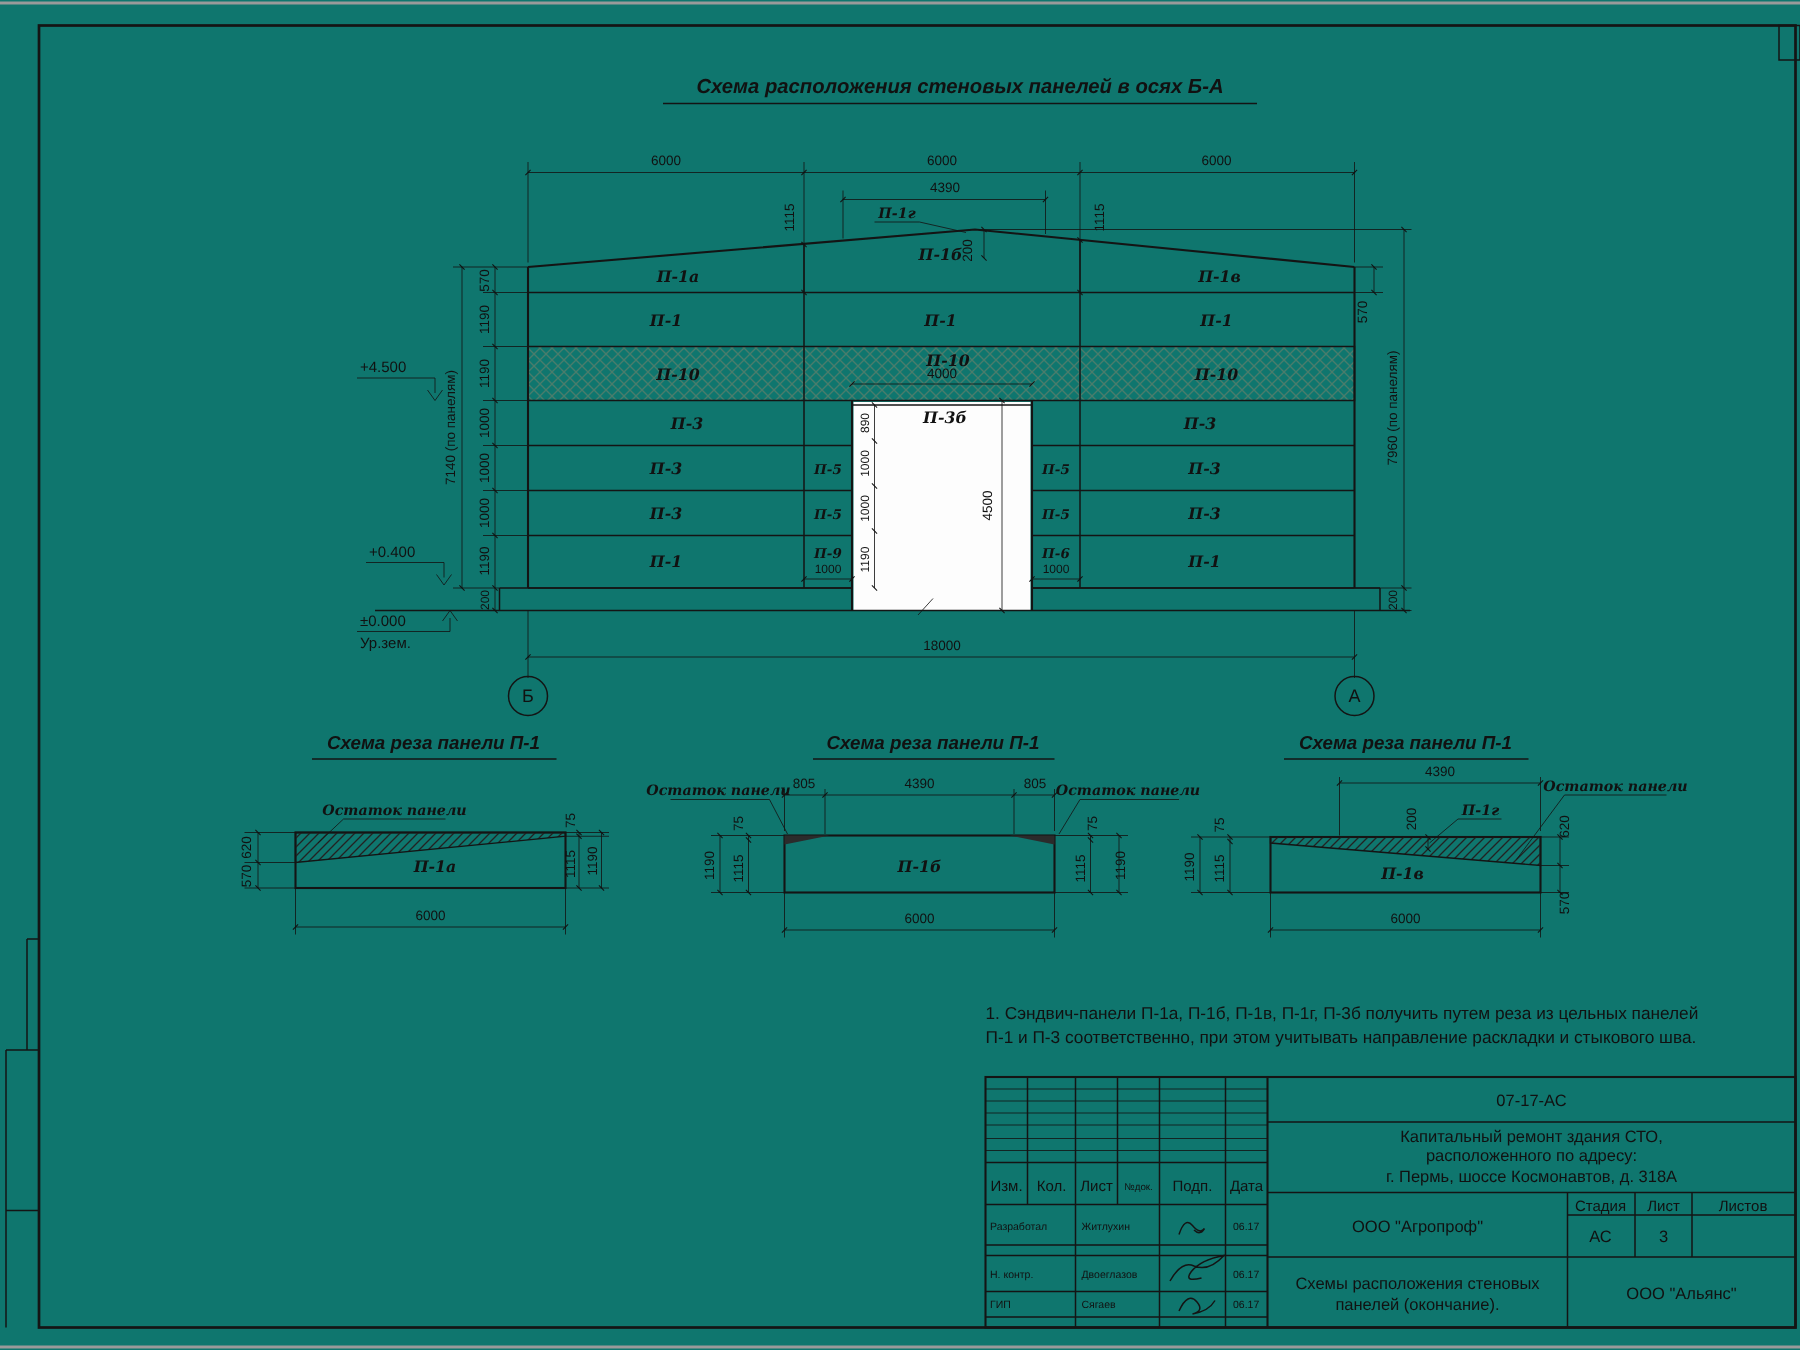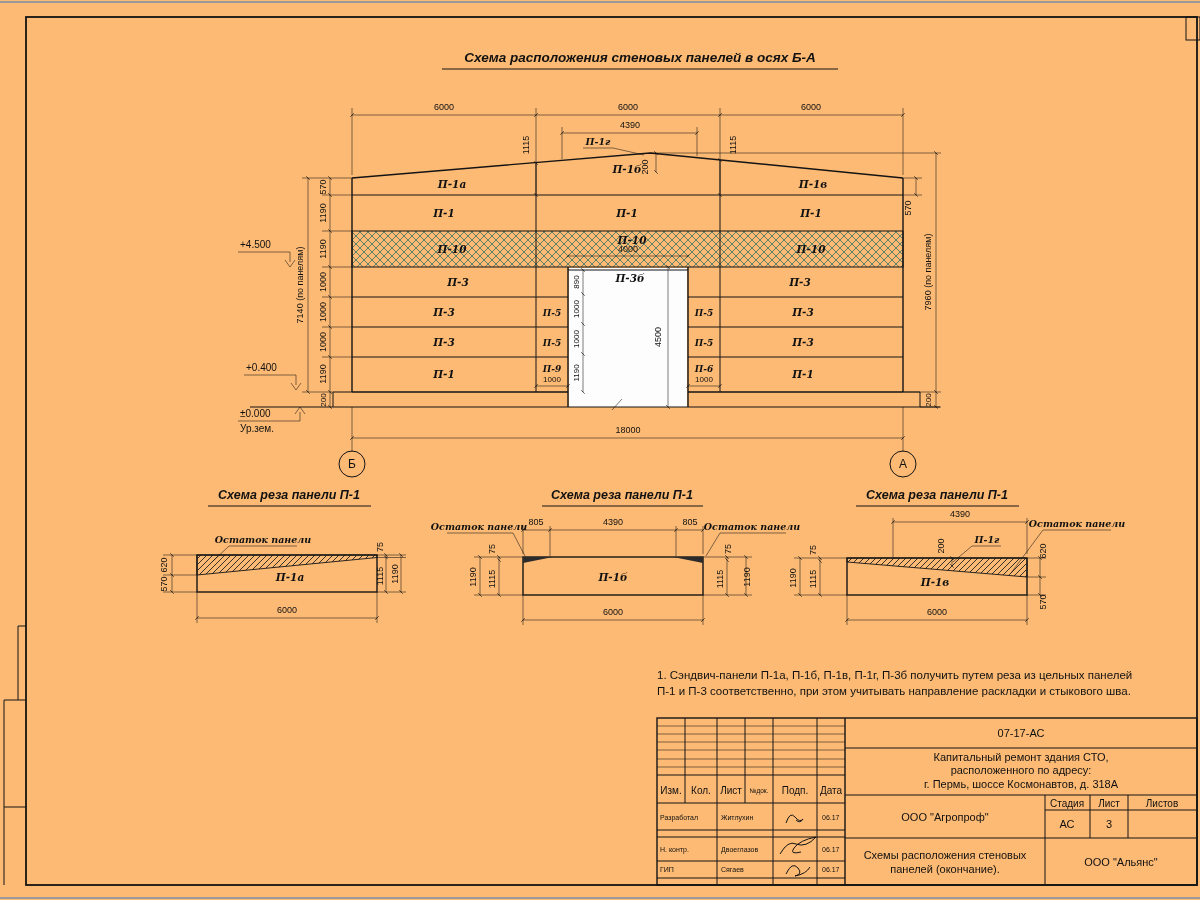--- a/index.html
+++ b/index.html
@@ -1,16 +1,16 @@
 <!DOCTYPE html>
 <html><head>
 <meta charset="utf-8">
 <style>
   html,body{margin:0;padding:0;background:#e8e8e8;}
-  .sheet{width:1200px;height:900px;background:#fdba74;position:relative;}
+  .sheet{width:1200px;height:900px;background:#0f766e;position:relative;}
   svg{display:block;}
   .ln{stroke:#141414;stroke-width:1;fill:none;}
   .lt{stroke:#141414;stroke-width:1.4;fill:none;}
   .th{stroke:#141414;stroke-width:0.55;fill:none;}
   .fr{stroke:#141414;stroke-width:1.8;fill:none;}
   .edge{stroke:#9a9a9a;stroke-width:2;fill:none;}
   text{fill:#111;}
   .t{font-family:"Liberation Sans",sans-serif;font-size:9px;text-anchor:middle;}
   .t8{font-family:"Liberation Sans",sans-serif;font-size:8px;text-anchor:middle;}
   .pl{font-family:"DejaVu Serif",serif;font-style:italic;font-weight:bold;font-size:10.5px;text-anchor:middle;}

